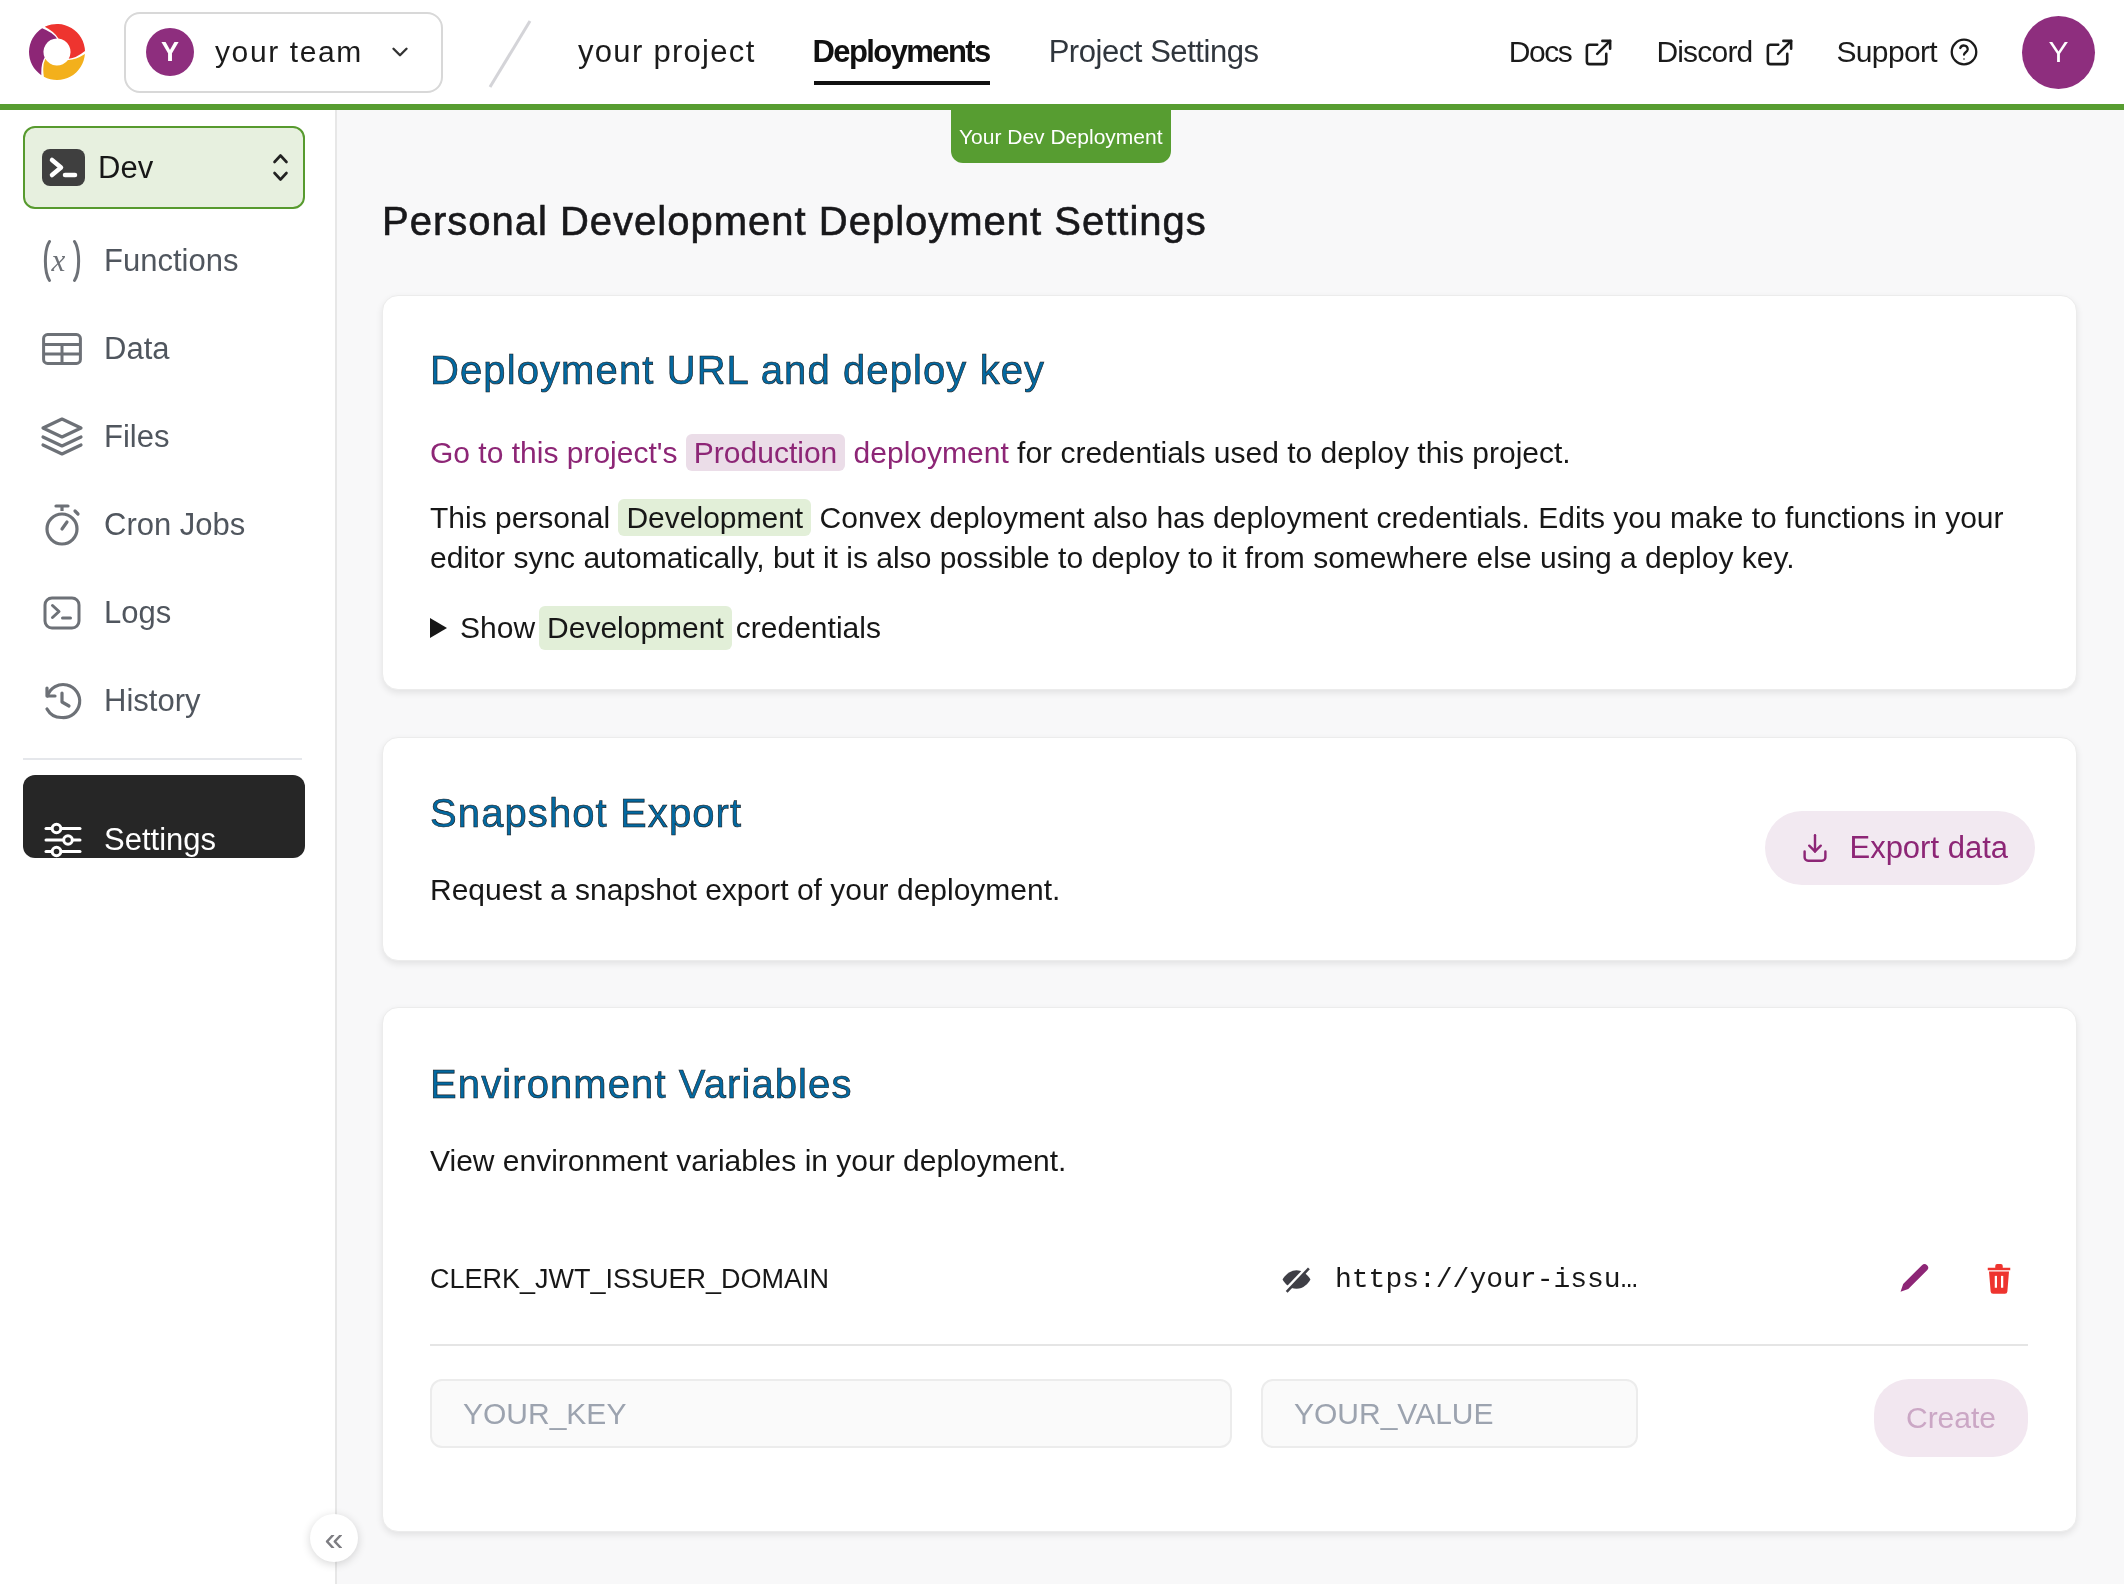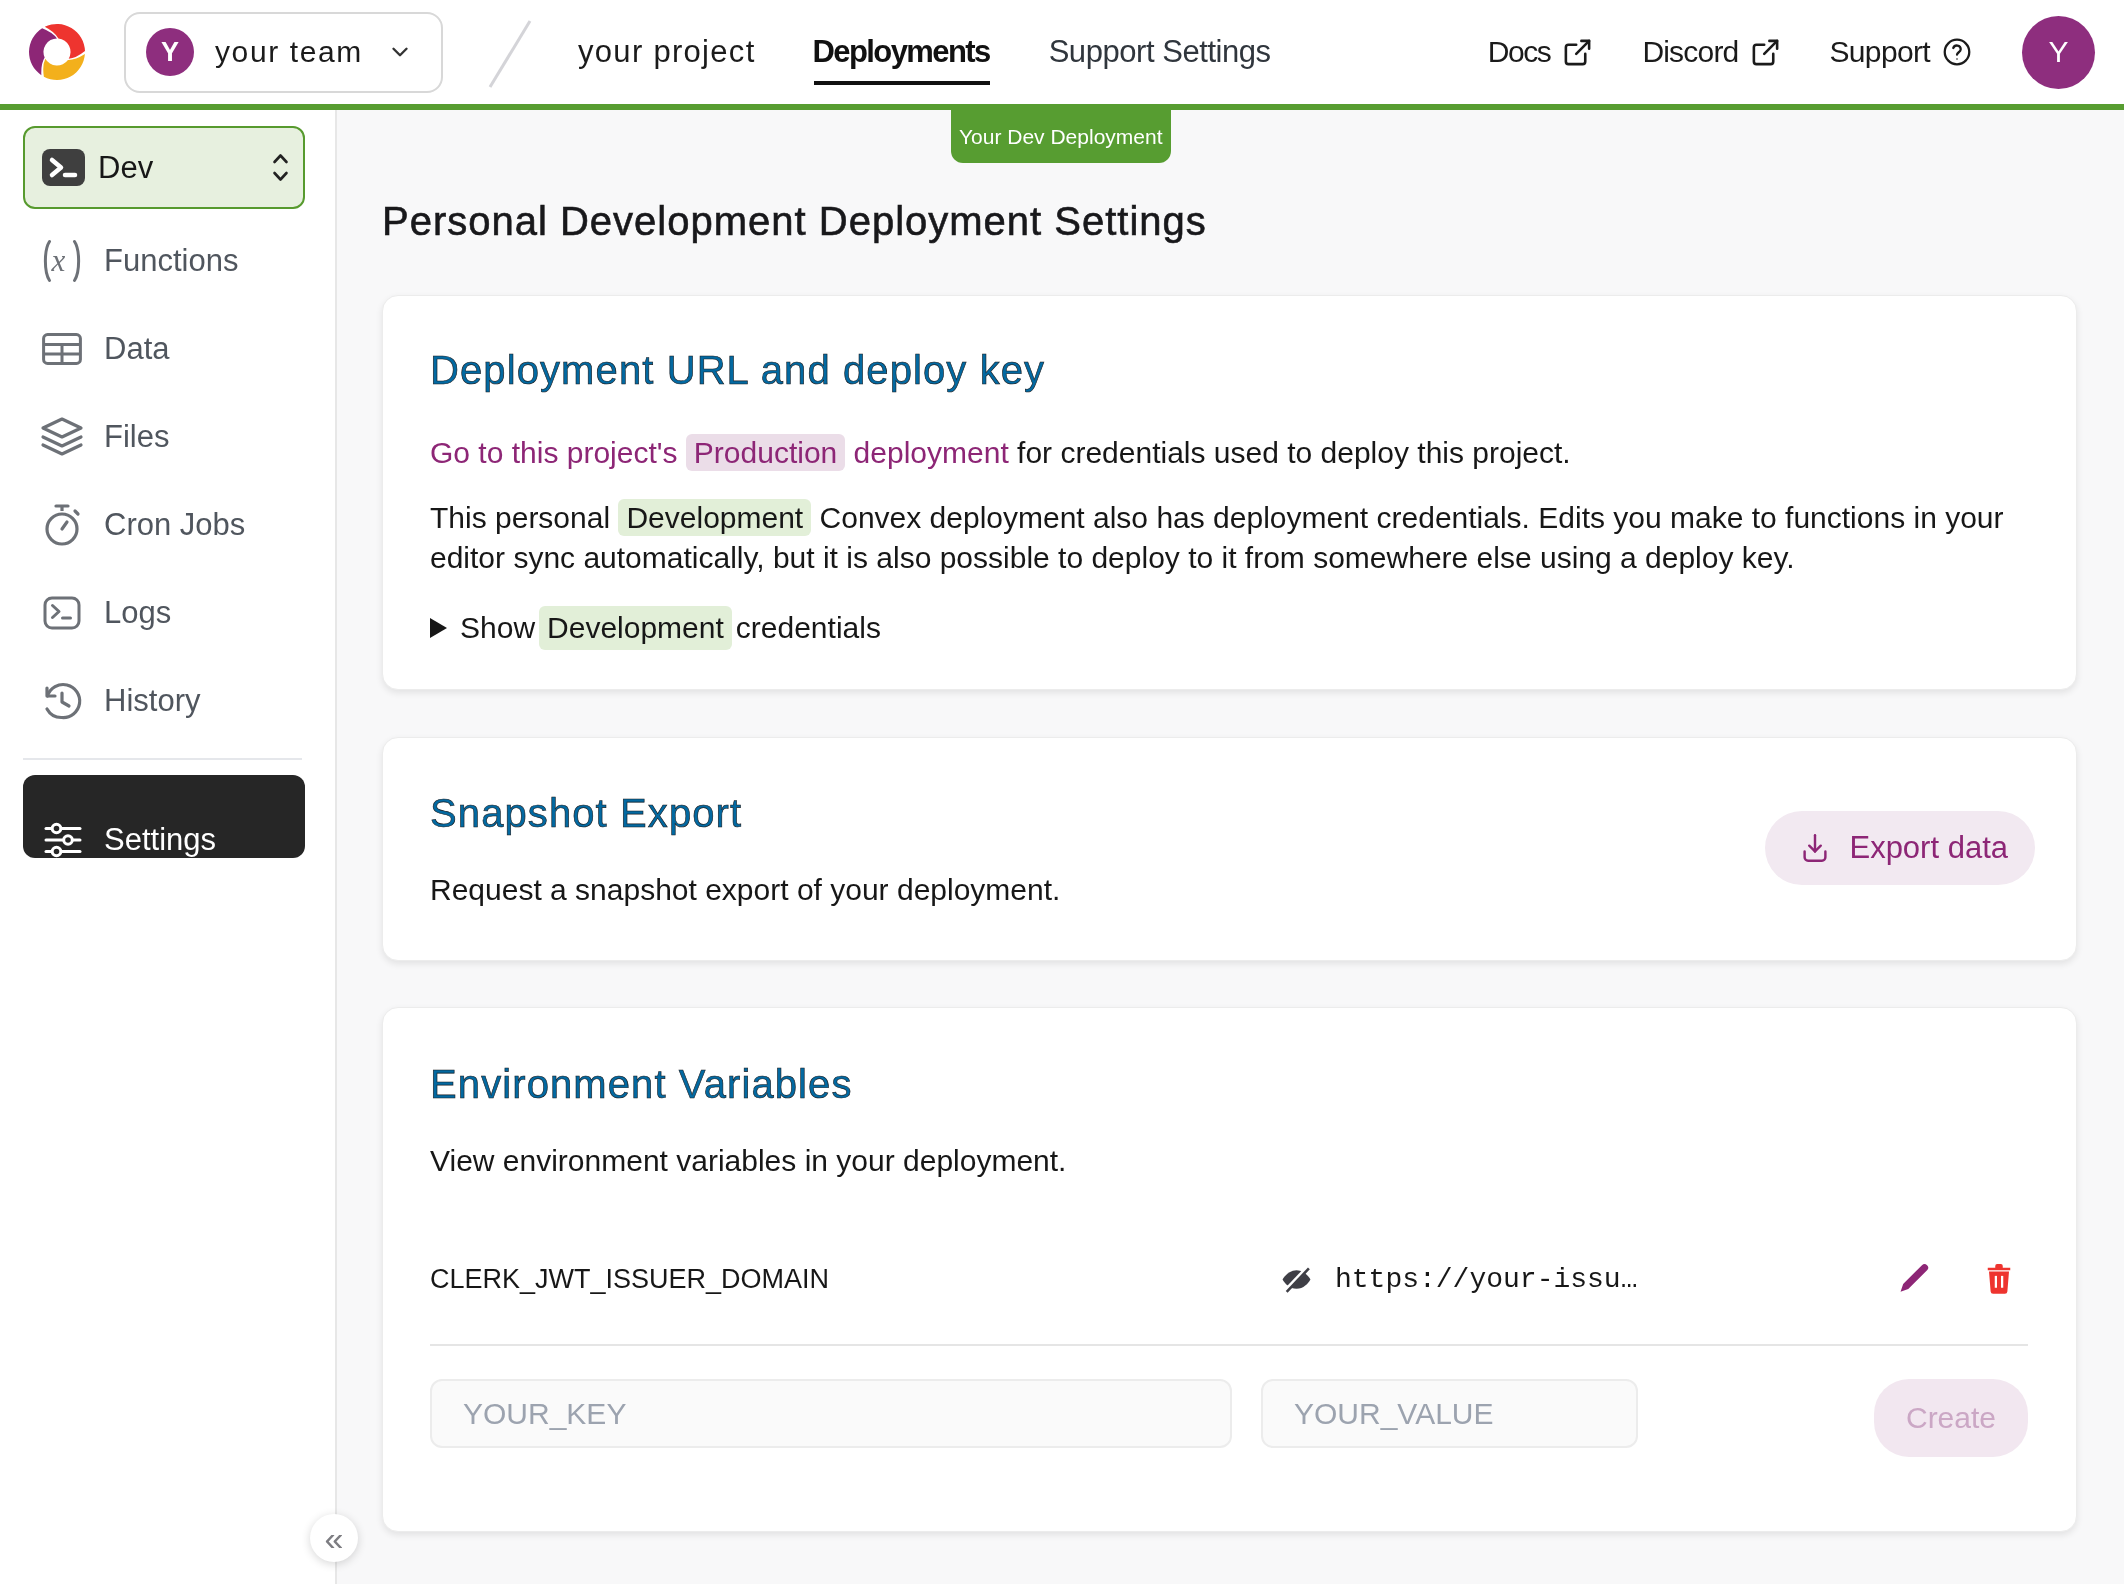--- a/index.html
+++ b/index.html
@@ -12,21 +12,21 @@
   .teambtn { margin-left: 37px; height: 81px; width: 319px; border: 2px solid #d8d8d8; border-radius: 16px; display: flex; align-items: center; padding: 0 20px; background: #fff; flex: none; }
   .avatar-s { width: 48px; height: 48px; border-radius: 50%; background: #8E2E7E; color: #fff; display: flex; align-items: center; justify-content: center; font-size: 27px; font-weight: bold; flex: none; }
   .teambtn span.t { font-size: 30px; letter-spacing: 1.6px; color: #1b1b1b; margin-left: 21px; }
   .chev-d { margin-left: auto; margin-right: 8px; }
   .hnav { display: flex; align-items: center; }
   .hnav .proj { font-size: 31px; letter-spacing: 1.3px; color: #1b1b1b; margin-left: 31px; }
   .tab { font-size: 31px; position: relative; }
   .tab.active { font-weight: bold; letter-spacing: -1.6px; color: #111; margin-left: 57px; }
   .tab.active:after { content: ""; position: absolute; left: 1px; right: 0; bottom: -15px; height: 4px; background: #111; }
   .tab.idle { color: #30363d; letter-spacing: -0.45px; margin-left: 59px; }
-  .hright { margin-left: auto; display: flex; align-items: center; gap: 7px; }
+  .hright { margin-left: auto; display: flex; align-items: center; }
   .hlink { display: flex; align-items: center; font-size: 30px; color: #1b1b1b; }
   .hlink svg { margin-left: 12px; }
   .avatar-b { width: 73px; height: 73px; border-radius: 50%; background: #8E2E7E; color: #fff; display: flex; align-items: center; justify-content: center; font-size: 30px; margin-left: 42px; flex: none; }
   
   .page { display: flex; height: 1474px; }
   .sidebar { width: 337px; background: #fff; border-right: 2px solid #e7e7e7; padding: 16px 0 0 23px; position: relative; flex: none; }
   .main { flex: 1; background: #F8F8F9; position: relative; padding: 0 47px 0 45px; overflow: hidden; }
   
   .devbtn { height: 83px; width: 282px; border: 2px solid #579A2E; background: #E7F0DF; border-radius: 12px; display: flex; align-items: center; padding: 0 14px 0 17px; }
   .devicon { width: 43px; height: 37px; background: #3F3F3F; border-radius: 8px; flex: none; }
@@ -79,21 +79,21 @@
     <svg class="chev-d" width="26" height="26" viewBox="0 0 24 24" fill="none" stroke="#333" stroke-width="2.2" stroke-linecap="round" stroke-linejoin="round">
         <polyline points="6 9 12 15 18 9"></polyline>
       </svg>
   </div>
   <svg width="104" height="81" style="flex:none">
       <line x1="87" y1="9" x2="47" y2="75" stroke="#d4d4d8" stroke-width="3"></line>
     </svg>
   <div class="hnav">
     <span class="proj">your project</span>
     <span class="tab active">Deployments</span>
-    <span class="tab idle">Support Settings</span>
+    <span class="tab idle">Project Settings</span>
   </div>
   <div class="hright">
     <span class="hlink">
         <span style="letter-spacing:-1.4px">Docs</span>
       <svg width="31" height="31" viewBox="0 0 24 24" fill="none" stroke="#1b1b1b" stroke-width="2" stroke-linecap="round" stroke-linejoin="round">
           <path d="M18 13v6a2 2 0 0 1-2 2H5a2 2 0 0 1-2-2V8a2 2 0 0 1 2-2h6"></path>
           <polyline points="15 3 21 3 21 9"></polyline>
           <line x1="11" y1="13" x2="21" y2="3"></line>
         </svg>
     </span>

